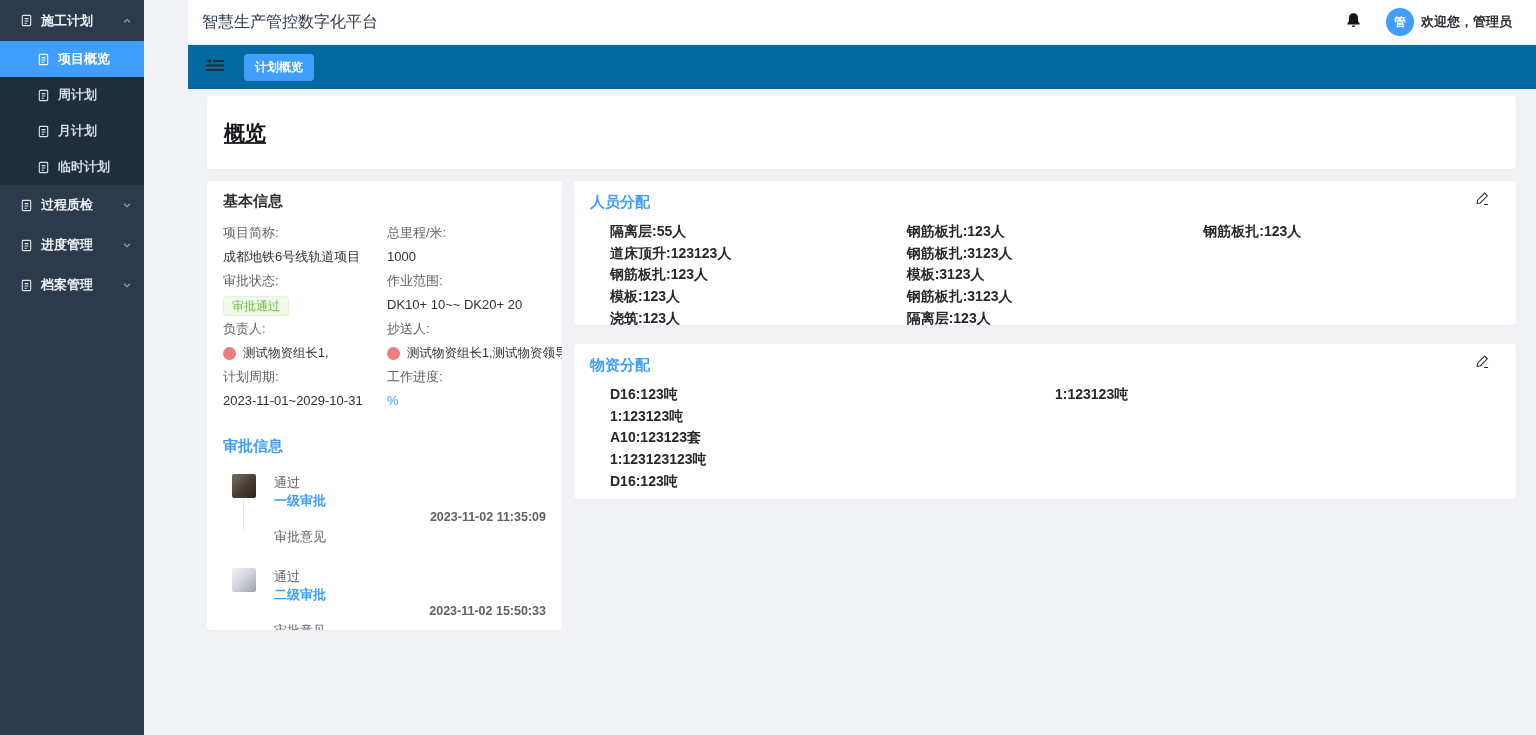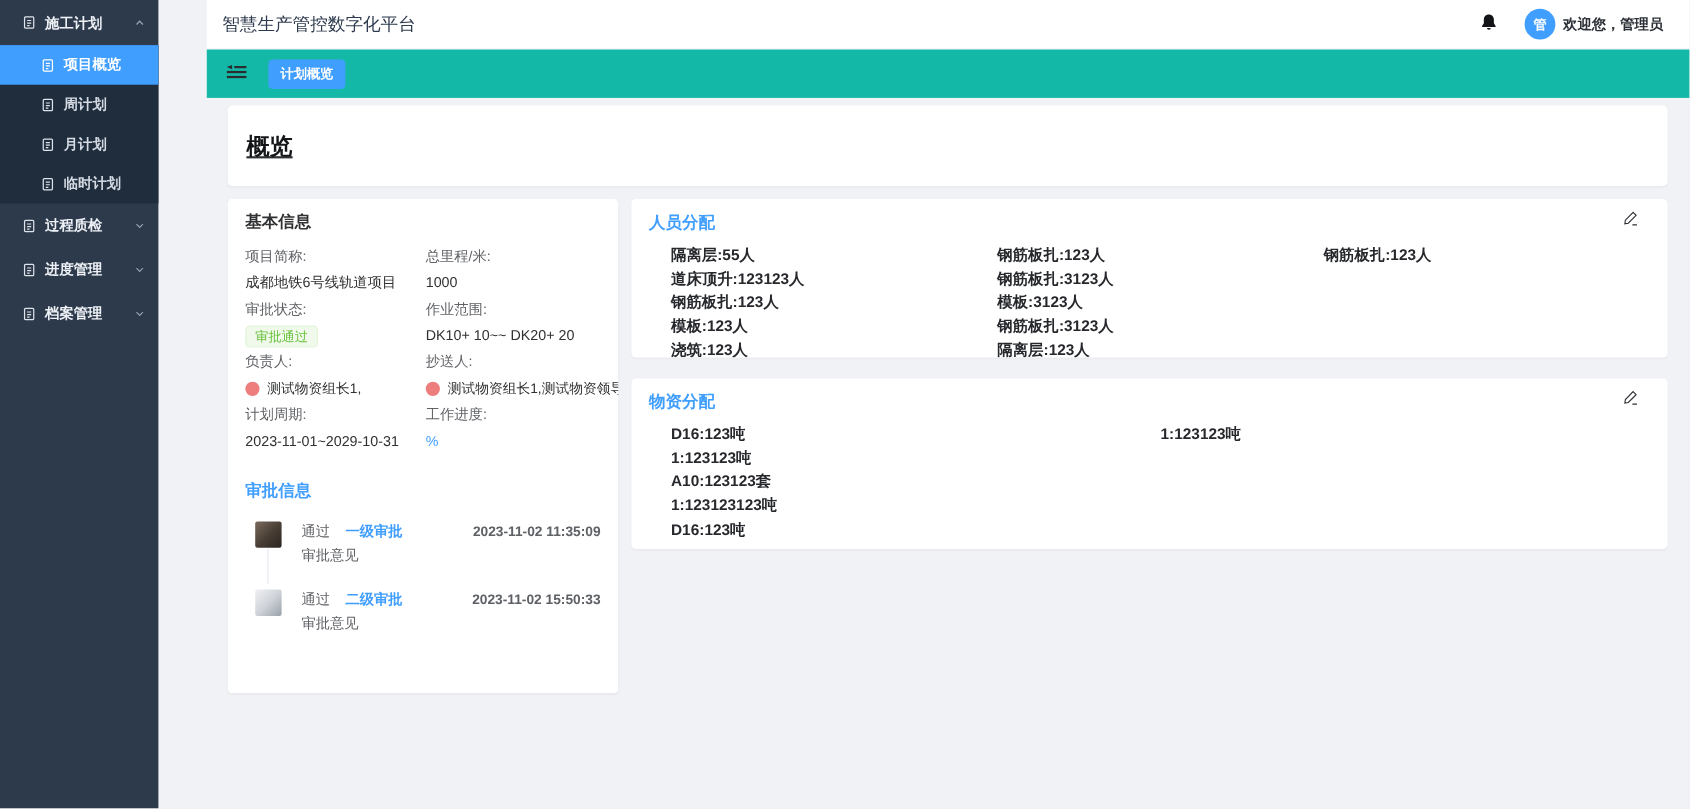--- a/index.html
+++ b/index.html
@@ -30,21 +30,21 @@
 
   
   .main{flex:1;display:flex;flex-direction:column;min-width:0;margin-left:44px;}
   .header{height:45px;background:#fff;display:flex;align-items:center;padding:0 24px 0 14px;border-bottom:1px solid #f1f2f4;flex-shrink:0;}
   .header-title{font-size:16px;font-weight:500;color:#2d3a4e;white-space:nowrap;}
   .header-right{margin-left:auto;display:flex;align-items:center;}
   .bell-btn{display:inline-flex;align-items:center;background:none;border:none;cursor:pointer;padding:2px;}
   .avatar{width:28px;height:28px;border-radius:50%;background:var(--primary);color:#fff;font-size:12px;font-weight:600;display:flex;align-items:center;justify-content:center;margin-left:22px;cursor:pointer;}
   .welcome{font-size:13px;font-weight:600;color:#2b2f36;margin-left:7px;white-space:nowrap;}
 
-  .toolbar{height:44px;background:#14b8a6;display:flex;align-items:center;padding-left:15px;flex-shrink:0;}
+  .toolbar{height:44px;background:#0369a1;display:flex;align-items:center;padding-left:15px;flex-shrink:0;}
   .fold-btn{display:inline-flex;align-items:center;background:none;border:none;cursor:pointer;padding:3px;}
   .tab{margin-left:16px;background:var(--primary);color:#fff;font-size:12px;font-weight:600;padding:5px 11px;border-radius:4px;border:none;cursor:pointer;white-space:nowrap;}
 
   .content{flex:1;padding:7px 20px 0 19px;overflow:hidden;}
   .card{background:#fff;border-radius:4px;box-shadow:0 1px 2px rgba(0,0,0,.03);}
 
   .overview-card{height:73px;display:flex;align-items:center;padding:0 17px;margin-bottom:12px;text-decoration:underline;}
   .overview-title{font-size:21px;font-weight:700;color:#141619;}
 
   .cards-row{display:flex;gap:12px;}
@@ -62,21 +62,21 @@
   .link{color:var(--primary);cursor:pointer;}
 
   .approval-title{font-size:15px;font-weight:700;color:var(--primary);margin:24px 0 18px;}
   .appr-item{display:flex;margin-bottom:22px;padding-left:9px;}
   .appr-avatar-wrap{width:24px;margin-right:18px;position:relative;flex-shrink:0;}
   .appr-avatar{width:24px;height:24px;border-radius:2px;}
   .appr-avatar.a1{background:linear-gradient(135deg,#7a6a5c 0%,#463c33 55%,#2c2620 100%);}
   .appr-avatar.a2{background:linear-gradient(135deg,#f0f1f3 0%,#cfd3d9 50%,#9aa1ab 100%);}
   .appr-item.has-line .appr-avatar-wrap::after{content:"";position:absolute;left:11px;top:25px;width:1px;height:32px;background:#e4e7ed;}
   .appr-body{flex:1;min-width:0;}
-  .appr-top{display:flex;align-items:baseline;font-size:13px;}
+  .appr-top{display:flex;align-items:baseline;font-size:13px;flex-direction:column;}
   .appr-status{color:#606266;margin-right:14px;}
   .appr-level{color:var(--primary);font-weight:700;cursor:pointer;text-decoration:none;}
   .appr-time{margin-left:auto;font-size:12.5px;font-weight:600;color:#5e6166;white-space:nowrap;}
   .appr-comment{font-size:13px;color:#606266;margin-top:4px;}
 
   
   .right-col{flex:1;display:flex;flex-direction:column;gap:19px;min-width:0;}
   .alloc-card{position:relative;padding:12px 16px;overflow:hidden;}
   .alloc-card.h-personnel{height:144px;}
   .alloc-card.h-materials{height:155px;}

